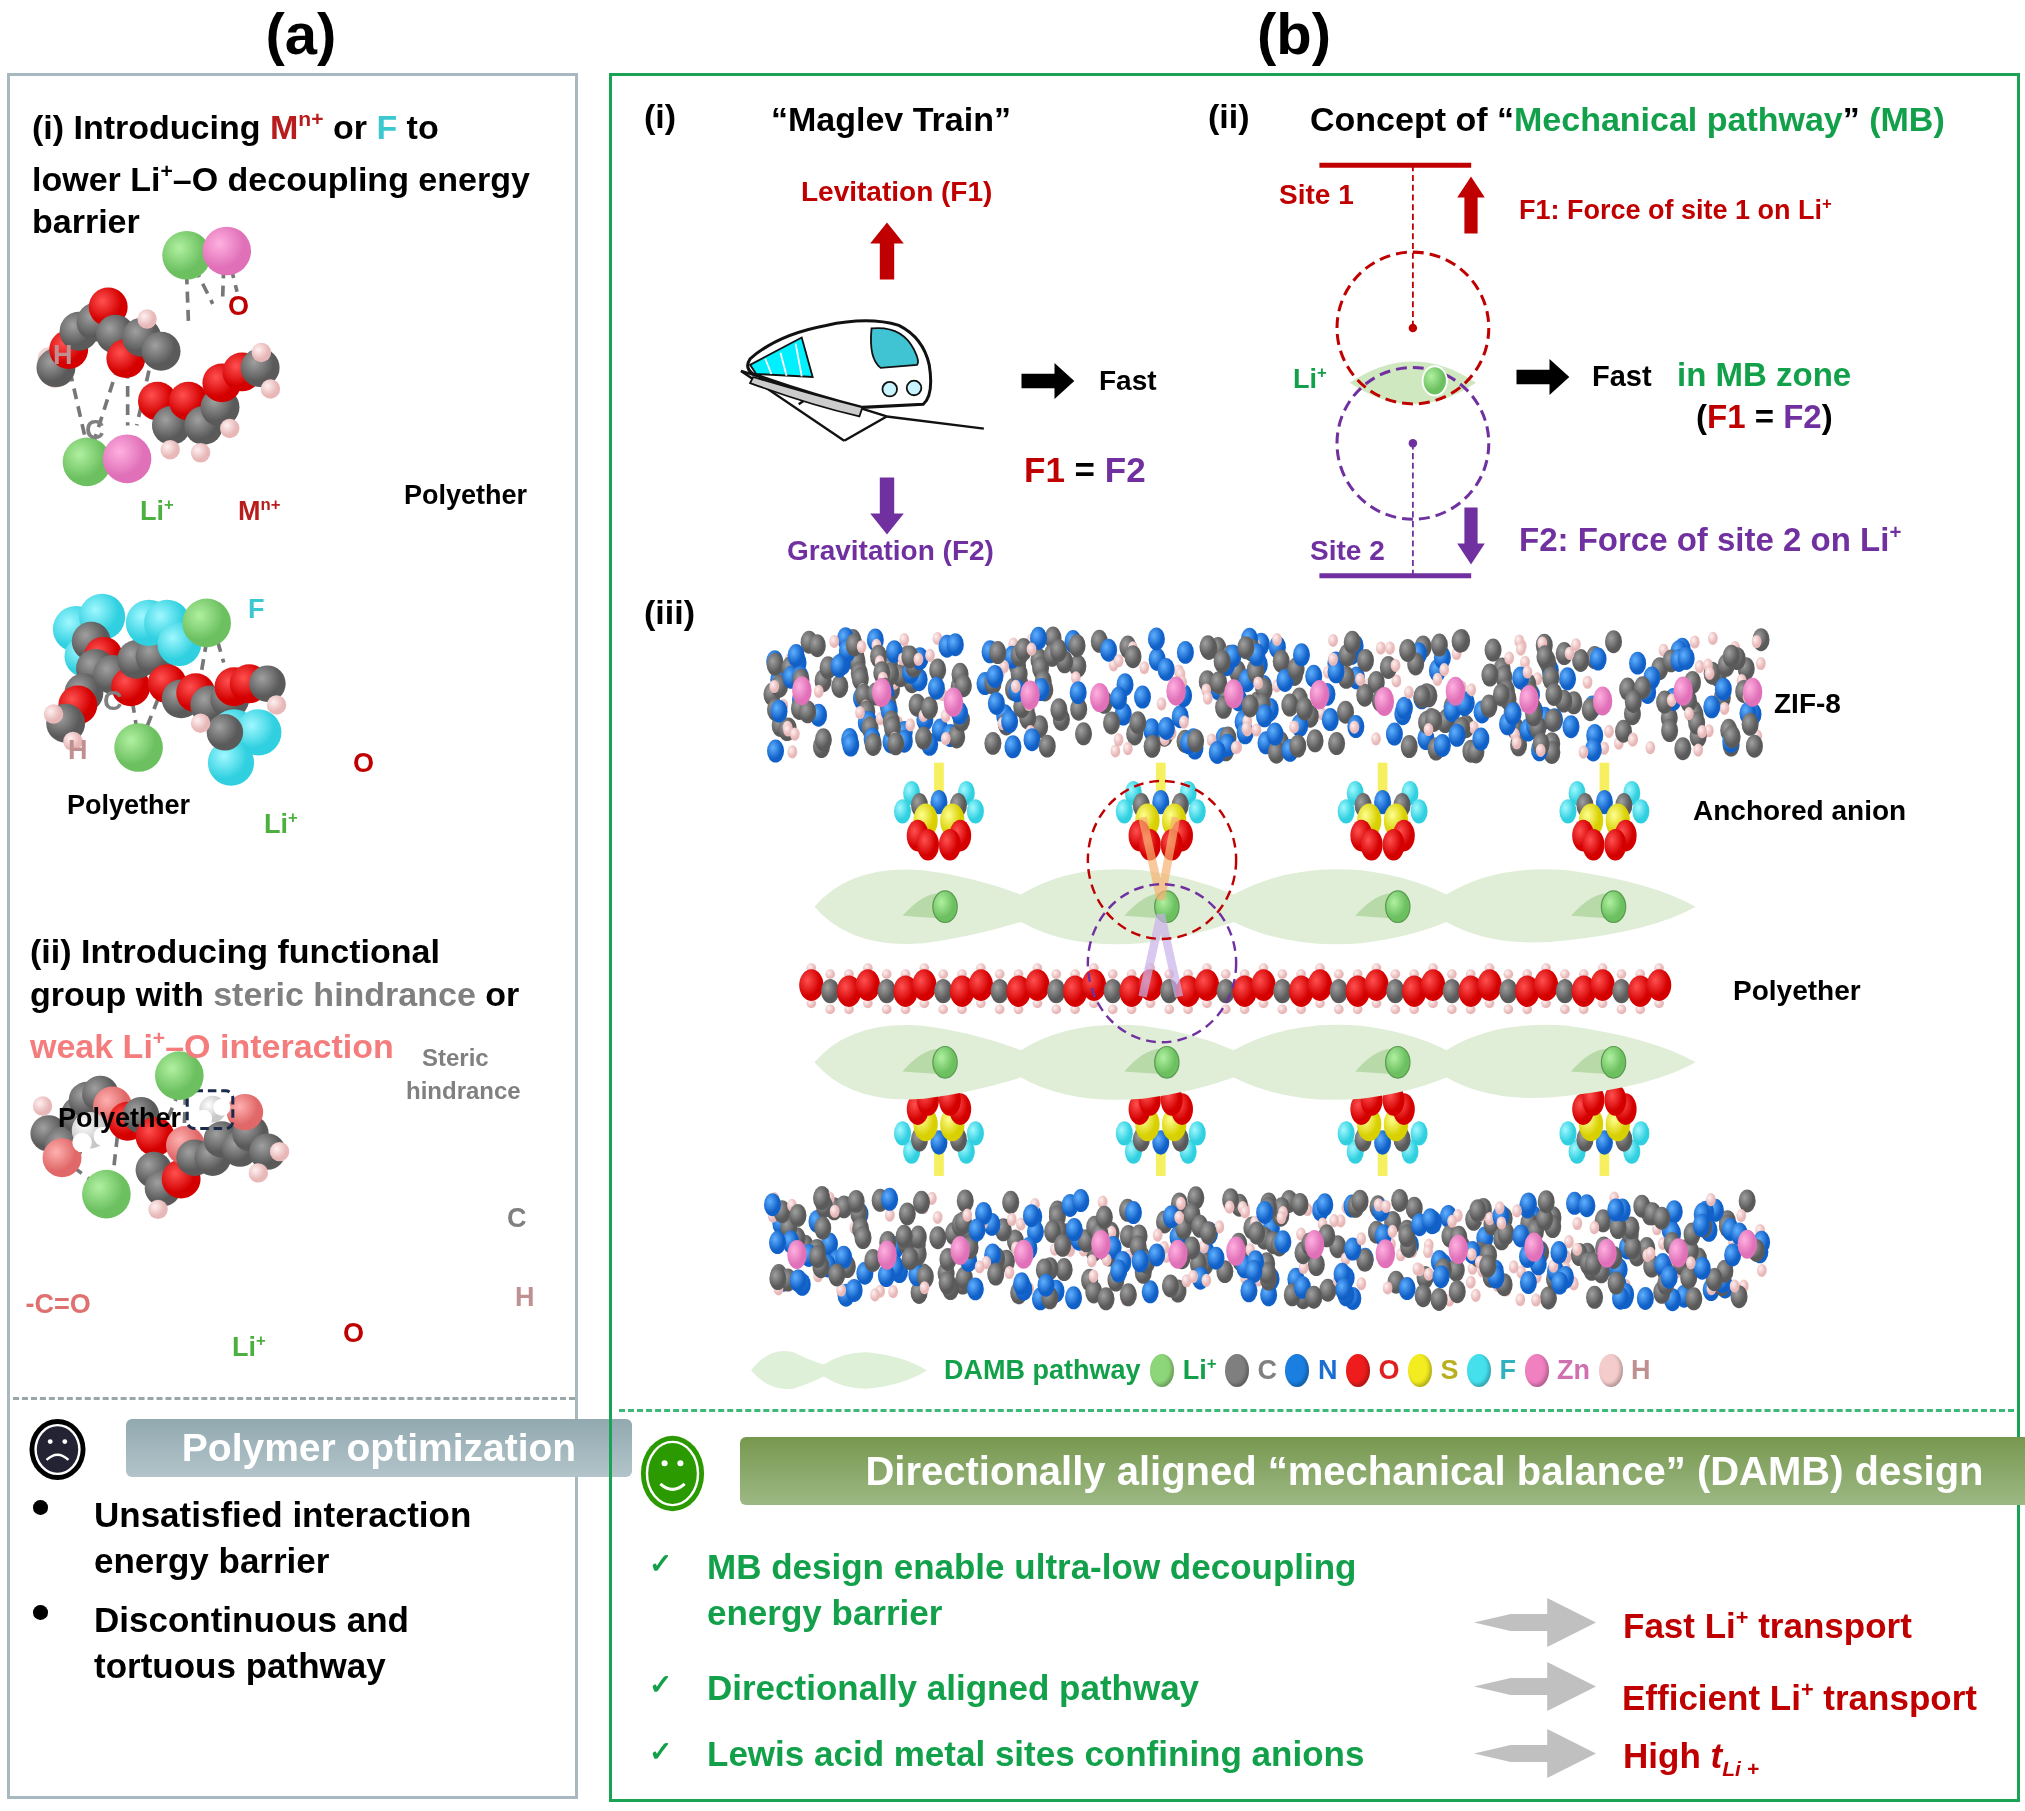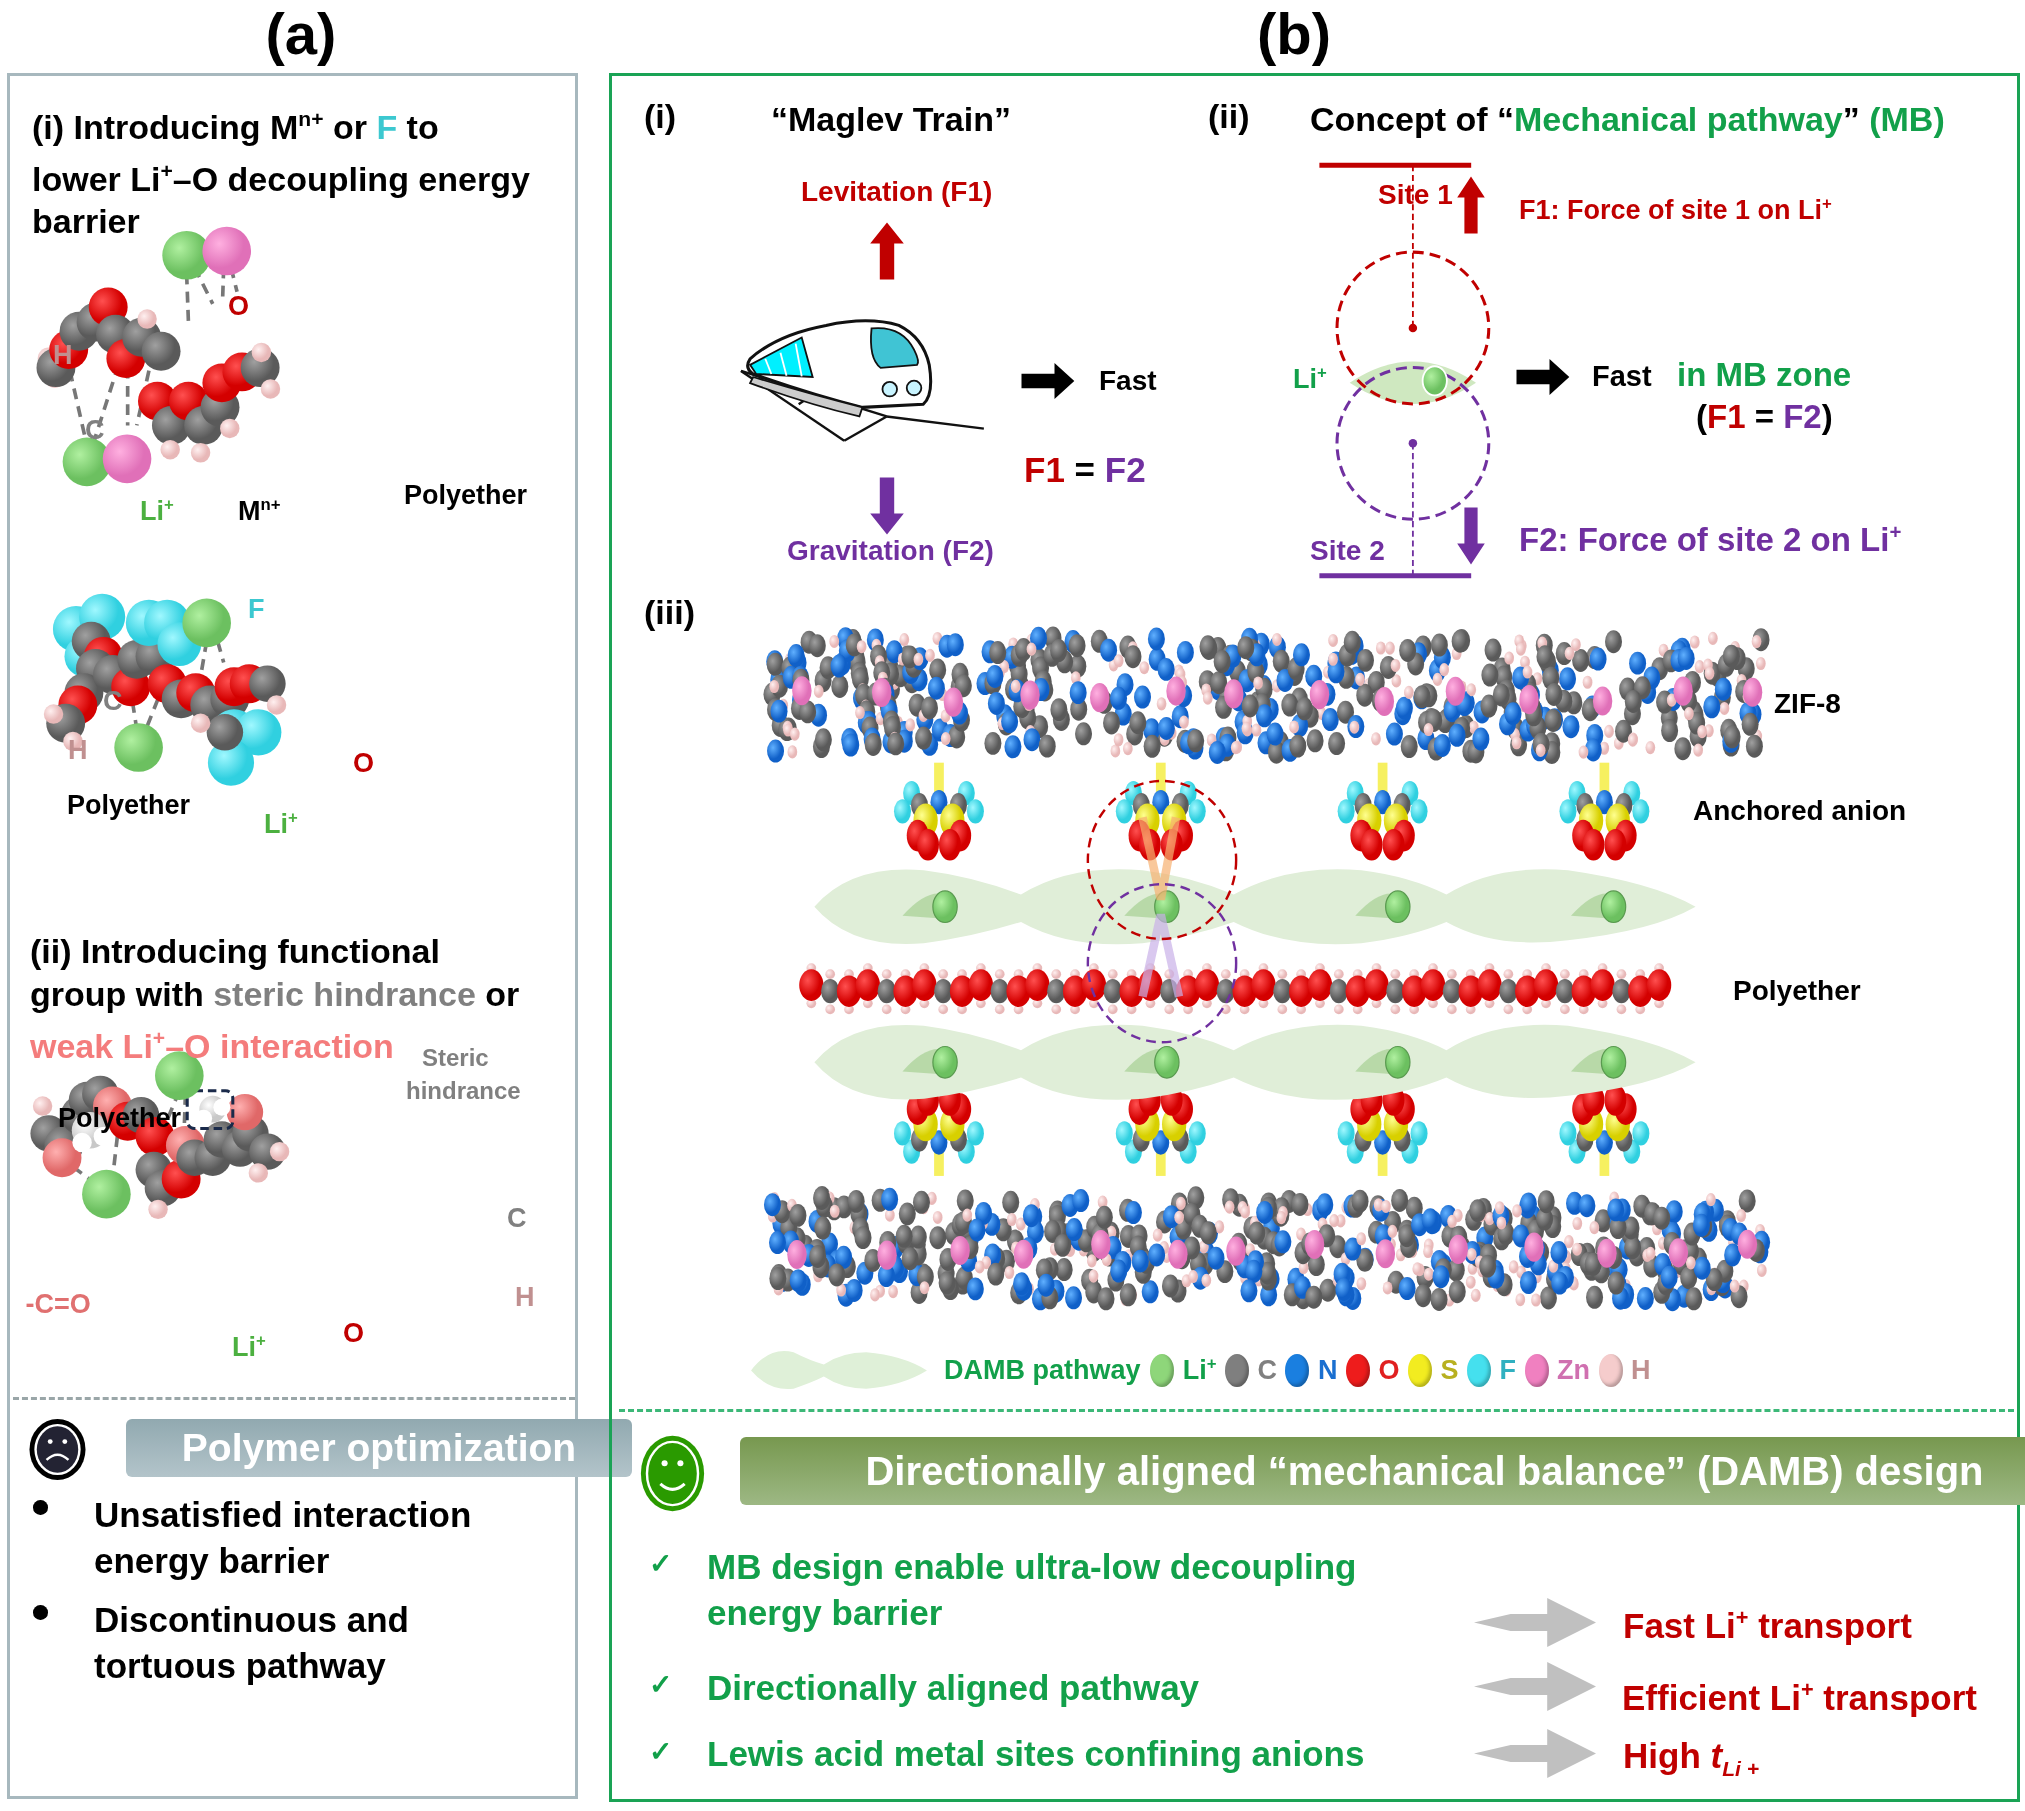--- a/index.html
+++ b/index.html
@@ -7,21 +7,21 @@
   .abs{position:absolute;}
   .title-lbl{font-size:58px;font-weight:bold;text-align:center;width:182px;}
   .panel-a{left:7.3px;top:73px;width:571px;height:1726px;border:3px solid #a7b8be;box-sizing:border-box;}
   .panel-b{left:609px;top:73px;width:1411px;height:1729px;border:3px solid #1aa355;box-sizing:border-box;}
   .h1{font-size:34px;line-height:43px;}
   .lbl{font-size:27px;}
   .sup{font-size:0.62em;vertical-align:0.6em;}
   .red{color:#c00000;}
   .purple{color:#7030a0;}
   .green{color:#12a04a;}
-  .pink{color:#000000;}
+  .pink{color:#b91c1c;}
   .cyan{color:#3cc8d0;}
   .gray{color:#808080;}
   .salmon{color:#f47c7c;}
   .dkred{color:#c00000;}
   .hcolor{color:#c09090;}
   .banner{border-radius:6px;color:#fff;font-size:39px;display:flex;align-items:center;justify-content:center;}
   .banner-a{background:linear-gradient(#91a9b0,#b3c4ca);}
   .banner-b{background:linear-gradient(#77984f,#9db884);}
   .bullet-txt{font-size:35px;line-height:46px;}
   .check-row{font-size:35px;line-height:46px;}
@@ -310,21 +310,21 @@
   <line x1="20" y1="688" x2="270" y2="688" stroke="#7030a0" stroke-width="8"></line>
   <line x1="174" y1="12" x2="174" y2="280" stroke="#c00000" stroke-width="3" stroke-dasharray="10 6"></line>
   <line x1="174" y1="470" x2="174" y2="688" stroke="#7030a0" stroke-width="3" stroke-dasharray="10 6"></line>
   <circle cx="174" cy="280" r="7" fill="#c00000"></circle>
   <circle cx="174" cy="470" r="7" fill="#7030a0"></circle>
   <path d="M70 370 Q174 300 278 370 Q174 440 70 370Z" fill="#cfe8c0"></path>
   <circle cx="174" cy="280" r="125" fill="none" stroke="#c00000" stroke-width="5" stroke-dasharray="18 10"></circle>
   <circle cx="174" cy="470" r="125" fill="none" stroke="#7030a0" stroke-width="5" stroke-dasharray="18 10"></circle>
   <ellipse cx="210" cy="367" rx="20" ry="24" fill="url(#gLi)" stroke="#fff" stroke-width="3"></ellipse>
 </svg>
-<div class="abs red" style="left:1378px;top:179px;font-size:28px;">Site 1</div>
+<div class="abs red" style="left:1279px;top:179px;font-size:28px;">Site 1</div>
 <div class="abs purple" style="left:1310px;top:535px;font-size:28px;">Site 2</div>
 <svg style="left:1456px;top:176px;width:30px;height:61px;" viewBox="0 0 50 100" width="30" height="61">
     <polygon points="25,0 48,35 36,35 36,95 14,95 14,35 2,35" fill="#c00000"></polygon>
   </svg>
 <svg style="left:1456px;top:507px;width:30px;height:61px;" viewBox="0 0 50 100" width="30" height="61">
     <polygon points="14,0 36,0 36,60 48,60 25,95 2,60 14,60" fill="#7030a0"></polygon>
   </svg>
 <div class="abs red" style="left:1519px;top:194px;font-size:27px;"><span>F1: Force of site 1 on Li</span><span class="sup">+</span></div>
 <div class="abs purple" style="left:1519px;top:520px;font-size:33px;"><span>F2: Force of site 2 on Li</span><span class="sup">+</span></div>
 <div class="abs green" style="left:1293px;top:363px;font-size:27px;"><span>Li</span><span class="sup">+</span></div>

